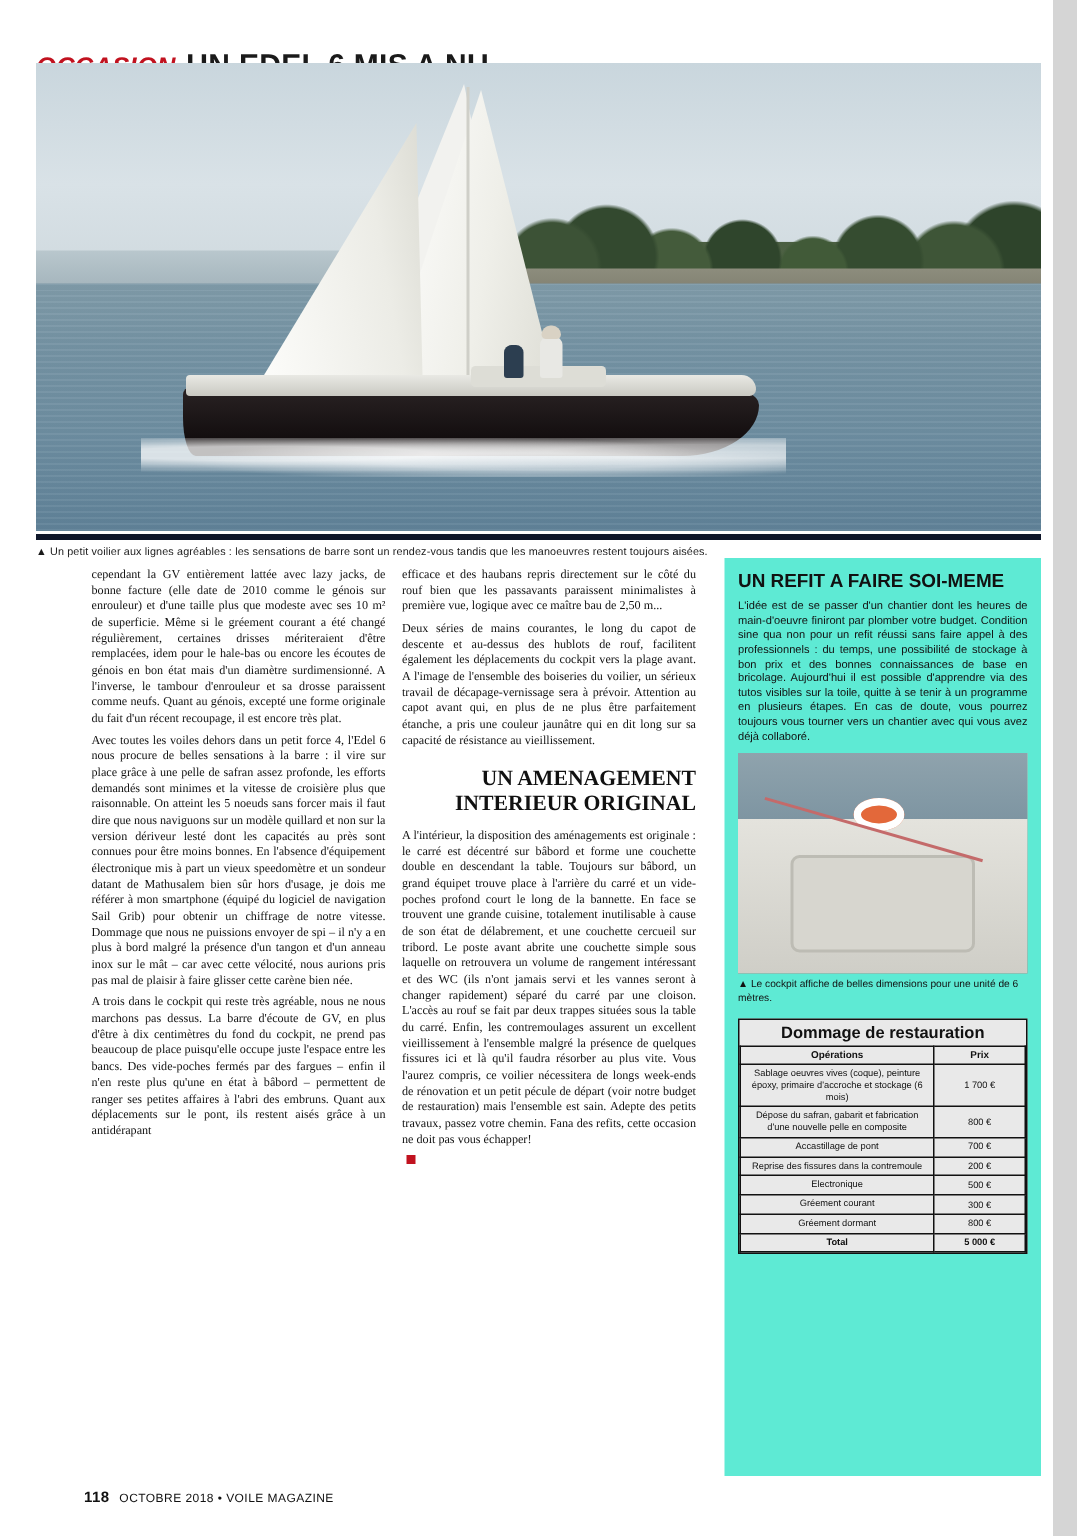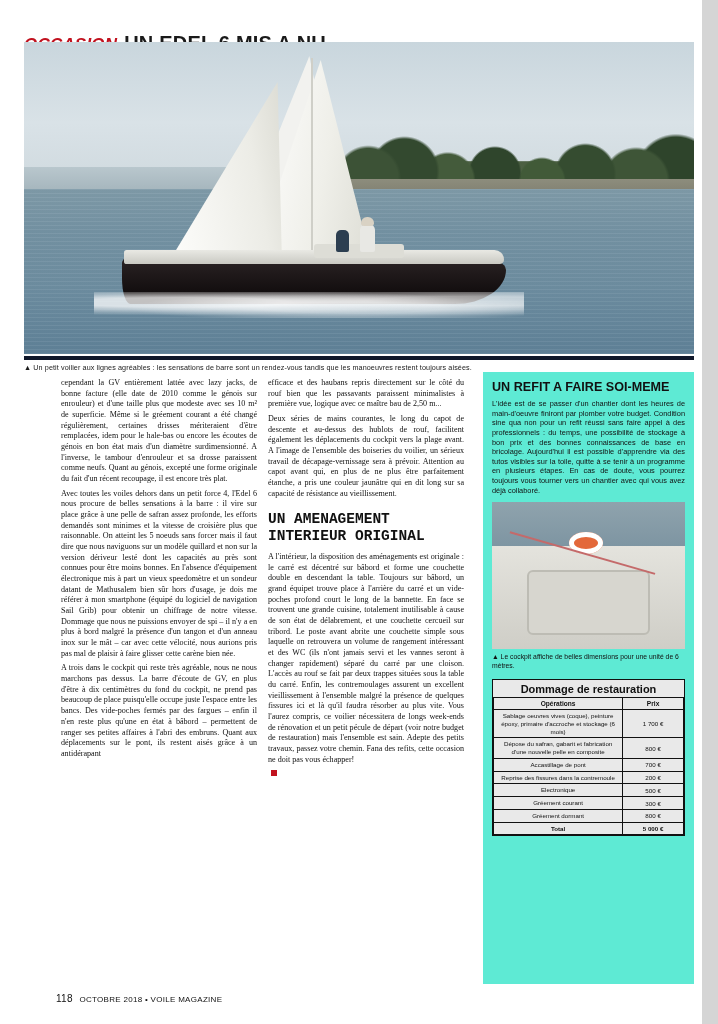--- a/index.html
+++ b/index.html
@@ -129,23 +129,23 @@
   .col {
     position:absolute; top:378px;
     font-size:8.1px; line-height:1.32;
     text-align:justify; color:#111;
     hyphens:auto;
   }
   .col p { margin:0 0 4px 0; }
   .col1 { left:61px; width:196px; }
   .col2 { left:268px; width:196px; }
   .subhead {
-    font-family:Liberation Mono, monospace;
+    font-family:Liberation Serif, serif;
     font-weight:bold; font-size:14.5px; line-height:1.12;
-    text-align:left; margin:12px 0 8px 0; color:#111;
+    text-align:right; margin:12px 0 8px 0; color:#111;
   }
   
   .side {
     position:absolute; left:483px; top:372px; width:211px; height:612px;
     background:#5eead4; padding:8px 9px 10px 9px;
   }
   .side-title {
     font-family:"Liberation Sans", sans-serif;
     font-weight:bold; font-size:12.6px; color:#111; margin-bottom:5px;
   }
@@ -188,21 +188,21 @@
   table.bt th { font-weight:bold; text-align:center; font-size:6.6px; }
   table.bt td.op { text-align:center; line-height:1.25; }
   table.bt td.pr { text-align:center; width:32%; white-space:nowrap; }
   table.bt tr.total td { font-weight:bold; }
   
   .footer {
     position:absolute; left:56px; bottom:20px;
     font-family:"Liberation Sans", sans-serif;
     font-size:8px; color:#111; letter-spacing:.3px;
   }
-  .folio { font-weight:normal; font-size:10px; margin-right:4px; }
+  .folio { font-weight:bold; font-size:10px; margin-right:4px; }
   .endmark { display:inline-block; width:6px; height:6px; background:#c1121f; margin-left:3px; }
   .edge {
     position:absolute; right:0; top:0; width:16px; height:100%;
     background:#d5d5d5;
   }
 </style>
 </head>
 <body>
 
 <div class="page">

